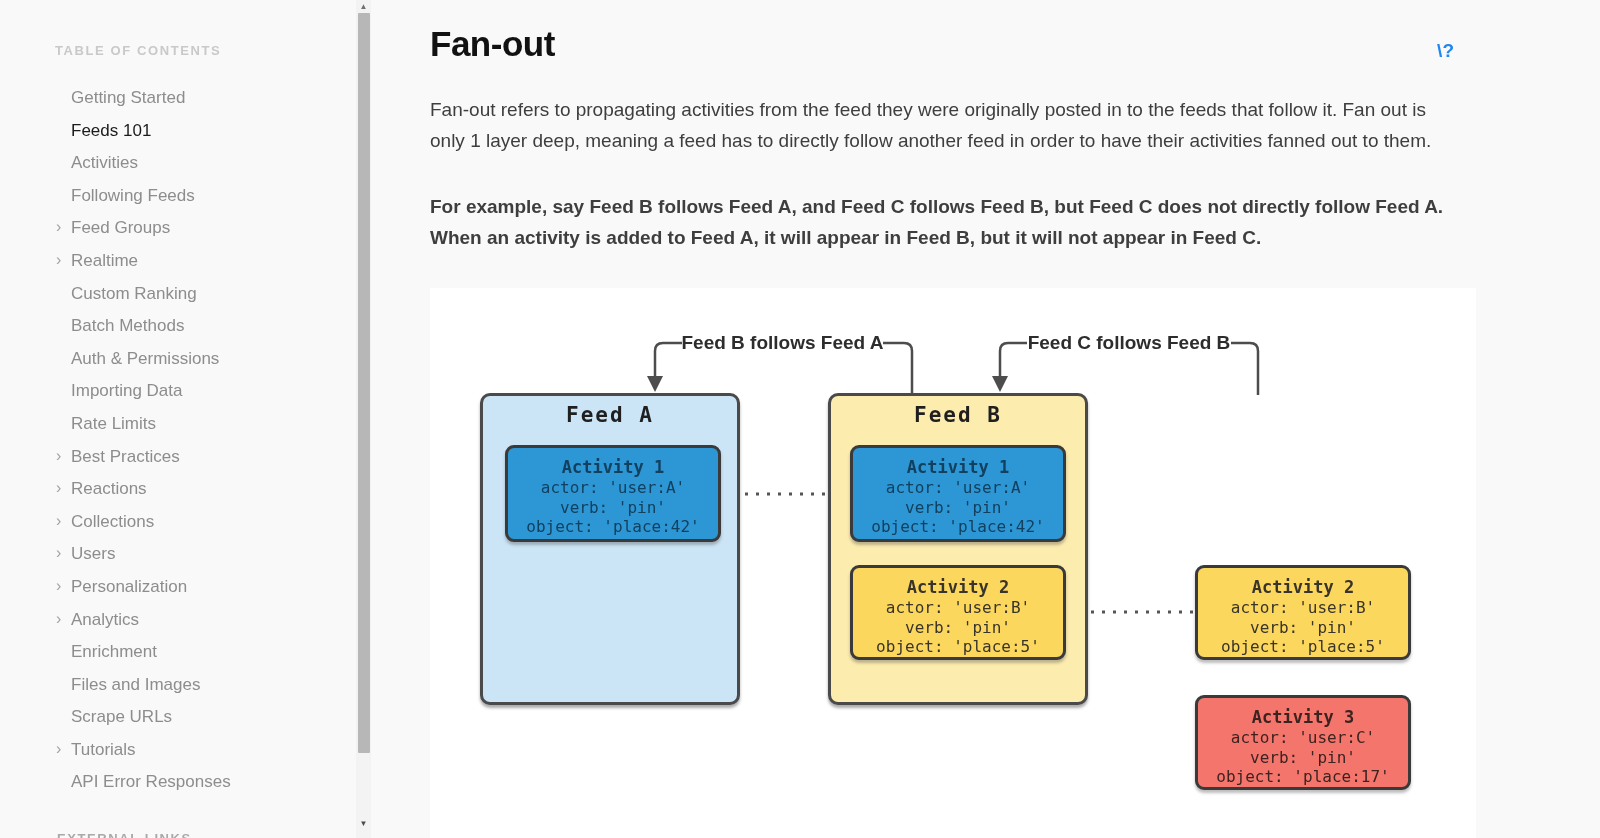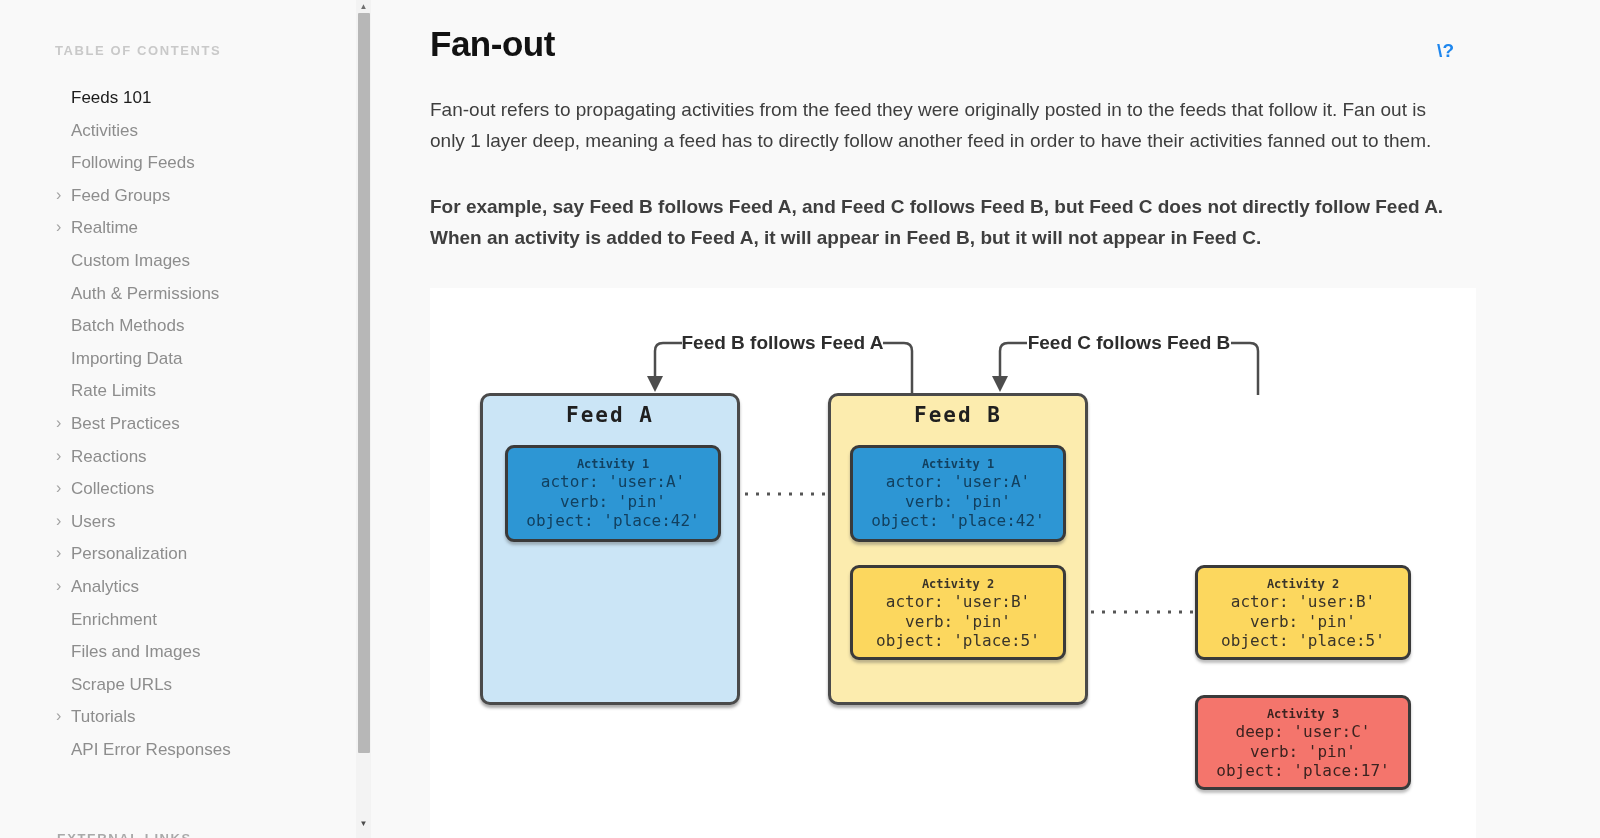--- a/index.html
+++ b/index.html
@@ -84,44 +84,45 @@
     font-weight:bold;font-size:21px;letter-spacing:2px;color:#1f1f1f;
   }
 
   .activity{
     position:absolute;width:216px;box-sizing:border-box;
     border:3px solid #3a3a3a;border-radius:9px;
     text-align:center;padding-top:9px;
     font-family:"DejaVu Sans Mono", monospace;
     box-shadow:0 3px 3px rgba(70,70,70,0.35);
   }
-  .act-title{font-size:12px;font-weight:bold;margin-bottom:1px;}
+  .act-title{font-size:17px;font-weight:bold;margin-bottom:1px;}
   .act-line{font-size:16px;line-height:19.5px;white-space:nowrap;}
   .act-a1{left:75px;top:157px;height:97px;background:#2d96d4;color:#12405f;}
   .act-b1{left:420px;top:157px;height:97px;background:#2d96d4;color:#12405f;}
   .act-b2{left:420px;top:277px;height:95px;background:#fcd75e;color:#39342a;}
   .act-c2{left:765px;top:277px;height:95px;background:#fcd75e;color:#39342a;}
   .act-c3{left:765px;top:407px;height:95px;background:#f4756c;color:#3c2320;}
 </style>
 </head>
 <body>
 
 <div class="screen">
 
   <aside class="sidebar">
     <div class="toc-header">TABLE OF CONTENTS</div>
     <nav class="toc-list">
+      <a class="toc-item"><span>Getting Started</span></a>
       <a class="toc-item active"><span>Feeds 101</span></a>
       <a class="toc-item"><span>Activities</span></a>
       <a class="toc-item"><span>Following Feeds</span></a>
       <a class="toc-item"><span class="chev">›</span><span>Feed Groups</span></a>
       <a class="toc-item"><span class="chev">›</span><span>Realtime</span></a>
-      <a class="toc-item"><span>Custom Images</span></a>
+      <a class="toc-item"><span>Custom Ranking</span></a>
+      <a class="toc-item"><span>Batch Methods</span></a>
       <a class="toc-item"><span>Auth &amp; Permissions</span></a>
-      <a class="toc-item"><span>Batch Methods</span></a>
       <a class="toc-item"><span>Importing Data</span></a>
       <a class="toc-item"><span>Rate Limits</span></a>
       <a class="toc-item"><span class="chev">›</span><span>Best Practices</span></a>
       <a class="toc-item"><span class="chev">›</span><span>Reactions</span></a>
       <a class="toc-item"><span class="chev">›</span><span>Collections</span></a>
       <a class="toc-item"><span class="chev">›</span><span>Users</span></a>
       <a class="toc-item"><span class="chev">›</span><span>Personalization</span></a>
       <a class="toc-item"><span class="chev">›</span><span>Analytics</span></a>
       <a class="toc-item"><span>Enrichment</span></a>
       <a class="toc-item"><span>Files and Images</span></a>
@@ -194,19 +195,19 @@
 
       <div class="activity act-c2">
         <div class="act-title">Activity 2</div>
         <div class="act-line">actor: 'user:B'</div>
         <div class="act-line">verb: 'pin'</div>
         <div class="act-line">object: 'place:5'</div>
       </div>
 
       <div class="activity act-c3">
         <div class="act-title">Activity 3</div>
-        <div class="act-line">deep: 'user:C'</div>
+        <div class="act-line">actor: 'user:C'</div>
         <div class="act-line">verb: 'pin'</div>
         <div class="act-line">object: 'place:17'</div>
       </div>
     </figure>
   </main>
 </div>
 
 </body></html>

